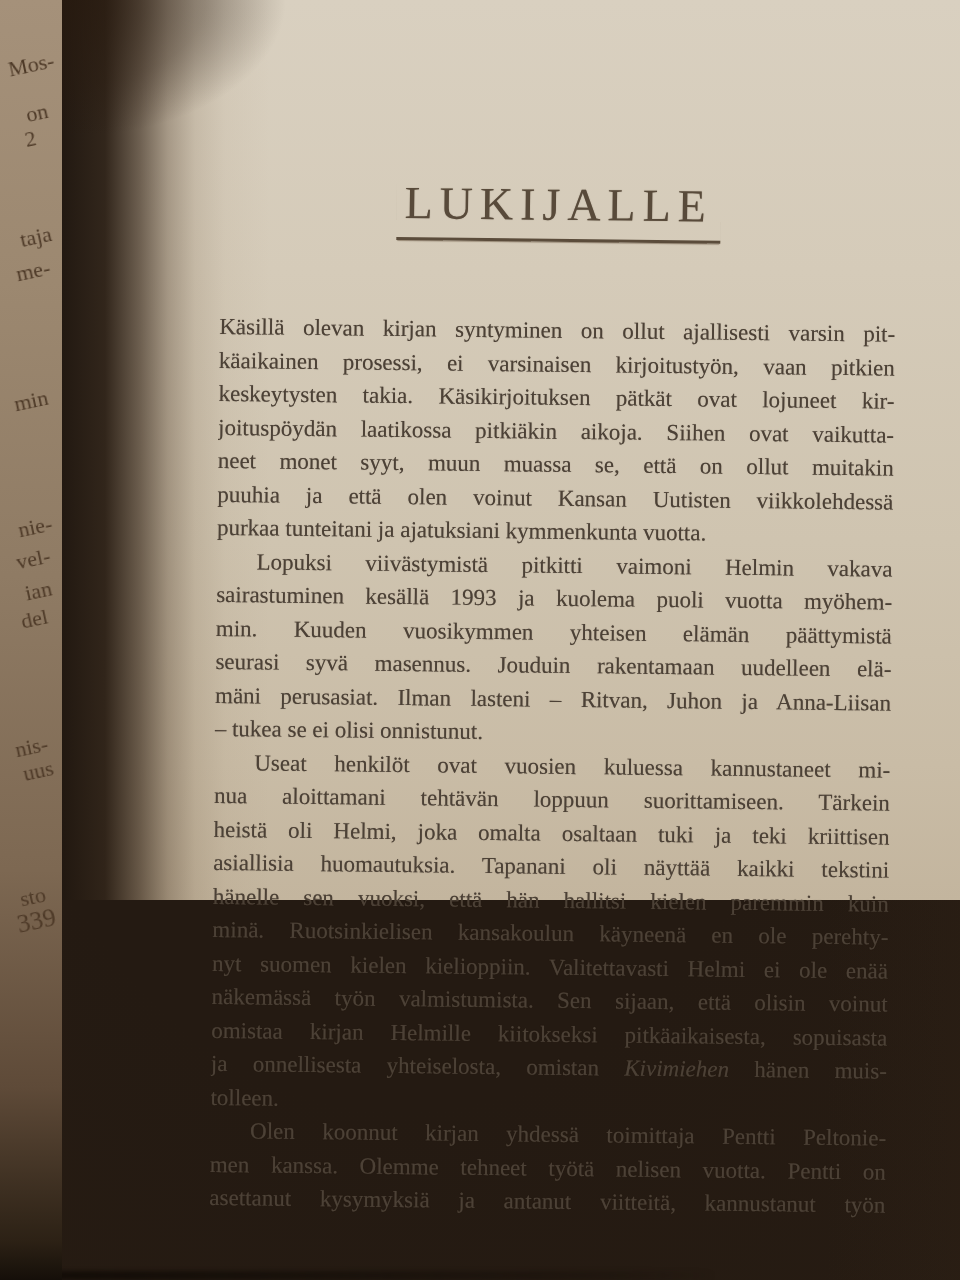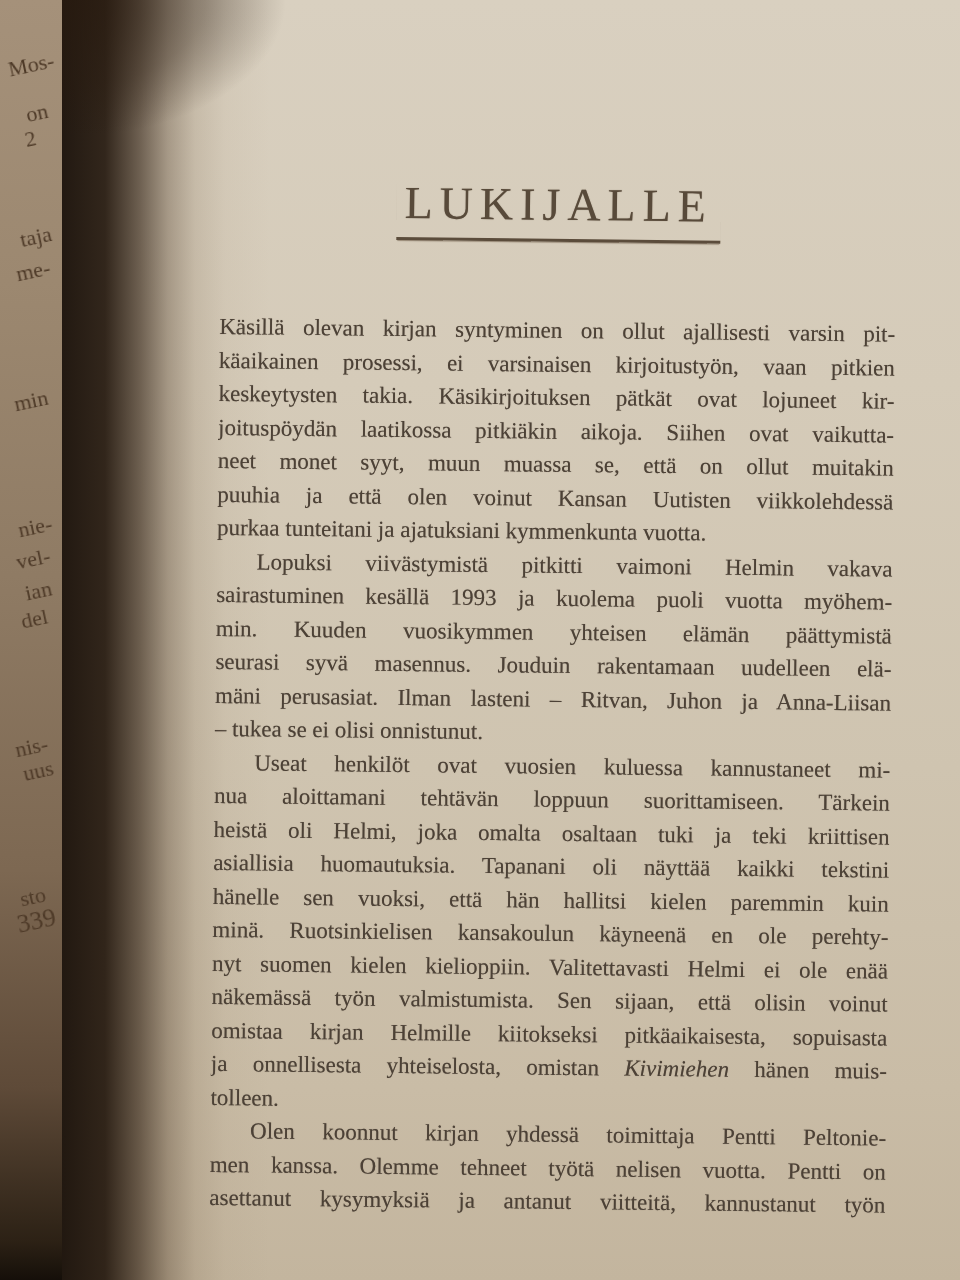--- a/index.html
+++ b/index.html
@@ -25,21 +25,21 @@
     color:#4e3a28;
     font-size:22px;
     transform:rotate(-12deg);
     filter:blur(0.4px);
     white-space:nowrap;
   }
   .spine-frag.big { font-size:26px; }
 
   
   .book-page {
-    position:absolute; left:60px; top:0; right:0; height:1280px;
+    position:absolute; left:60px; top:0; right:0; height:900px;
     background:linear-gradient(180deg, #d9d0c0 0%, #d5cbb9 30%, #cfc4b0 60%, #c9bca6 85%, #c3b59e 100%);
     z-index:1;
   }
   
   .gutter-shadow {
     position:absolute; left:0; top:0; width:240px; height:100%;
     background:linear-gradient(90deg,
       rgba(26,17,10,0.96) 0px,
       rgba(36,24,14,0.92) 45px,
       rgba(56,40,26,0.66) 80px,

